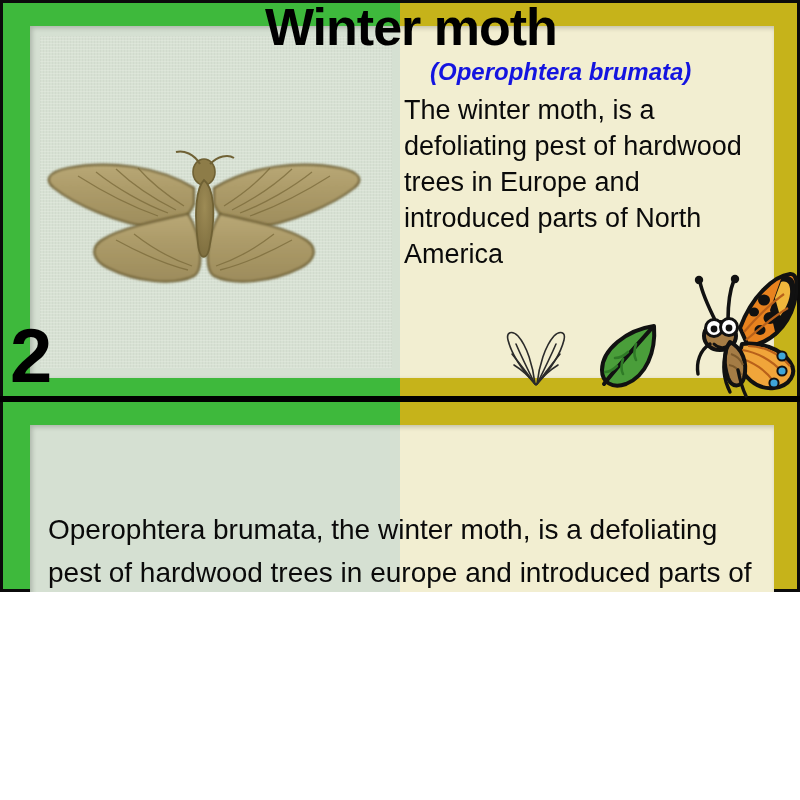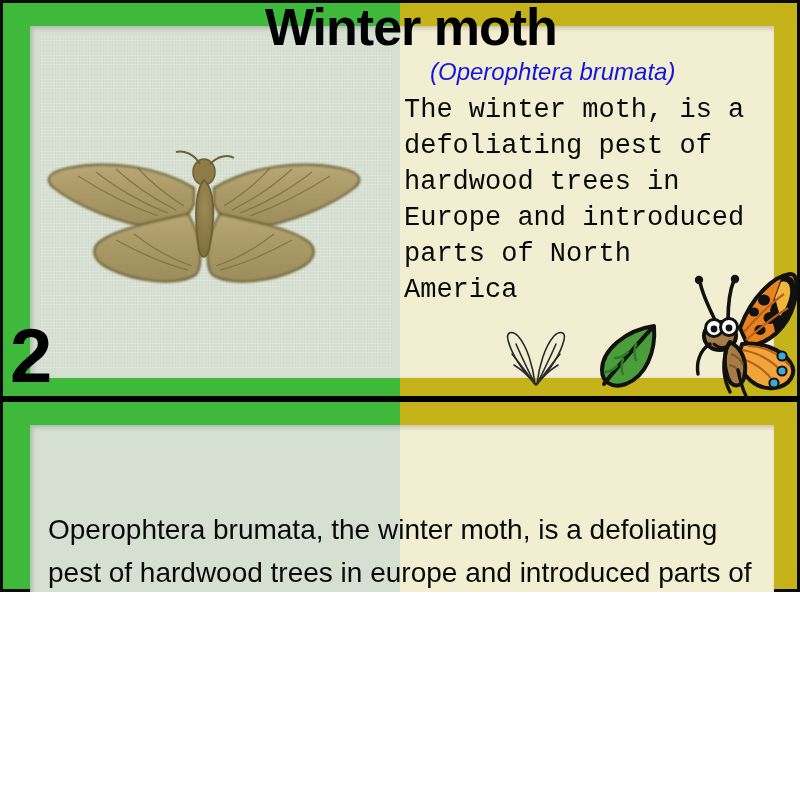--- a/index.html
+++ b/index.html
@@ -33,24 +33,24 @@
         repeating-linear-gradient(0deg,rgba(255,255,255,.25) 0 1px,rgba(0,0,0,0) 1px 3px),
         repeating-linear-gradient(90deg,rgba(0,0,0,.04) 0 1px,rgba(0,0,0,0) 1px 3px);
       opacity:.7;}
   .moth{position:absolute;left:-2px;top:100px;width:330px;height:170px;}
 
   
   #title{position:absolute;left:265px;top:-2px;width:400px;
       font-size:52px;font-weight:bold;color:#000;letter-spacing:-1px;
       line-height:58px;white-space:nowrap;}
   #sciname{position:absolute;left:430px;top:58px;width:330px;
-      font-size:24px;font-style:italic;font-weight:normal;color:#1414e0;
+      font-size:24px;font-style:italic;font-weight:bold;color:#1414e0;
       line-height:28px;white-space:nowrap;}
   #summary{position:absolute;left:404px;top:92px;width:352px;
-      font-size:27px;color:#0a0a0a;line-height:36px;font-family:Liberation Mono, monospace;}
+      font-size:27px;color:#0a0a0a;line-height:36px;}
 
   
   #pagenum{position:absolute;left:10px;top:318px;
       font-size:76px;font-weight:bold;color:#000;line-height:76px;z-index:12;}
 
   
   #icon-strip{position:absolute;left:500px;top:300px;width:295px;height:100px;z-index:11;}
   #wing-sketch{position:absolute;left:0px;top:18px;width:72px;height:70px;}
   #leaf-icon{position:absolute;left:90px;top:18px;width:80px;height:80px;}
   #butterfly-icon{position:absolute;left:178px;top:-30px;width:120px;height:128px;}

